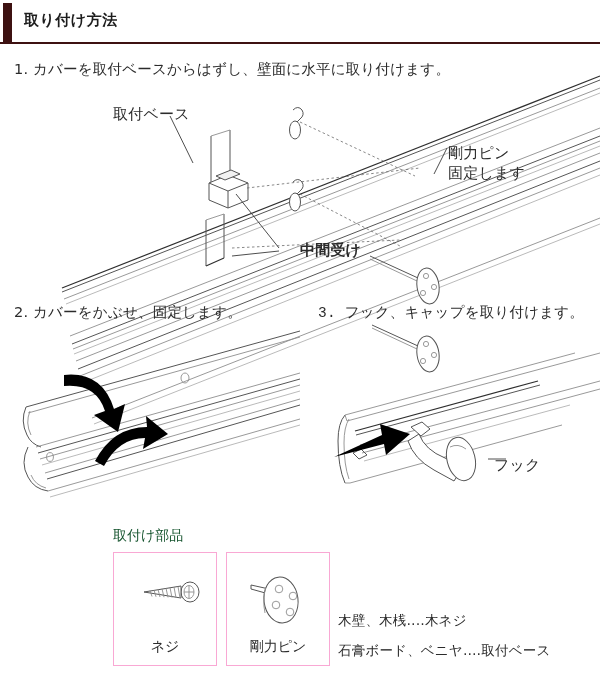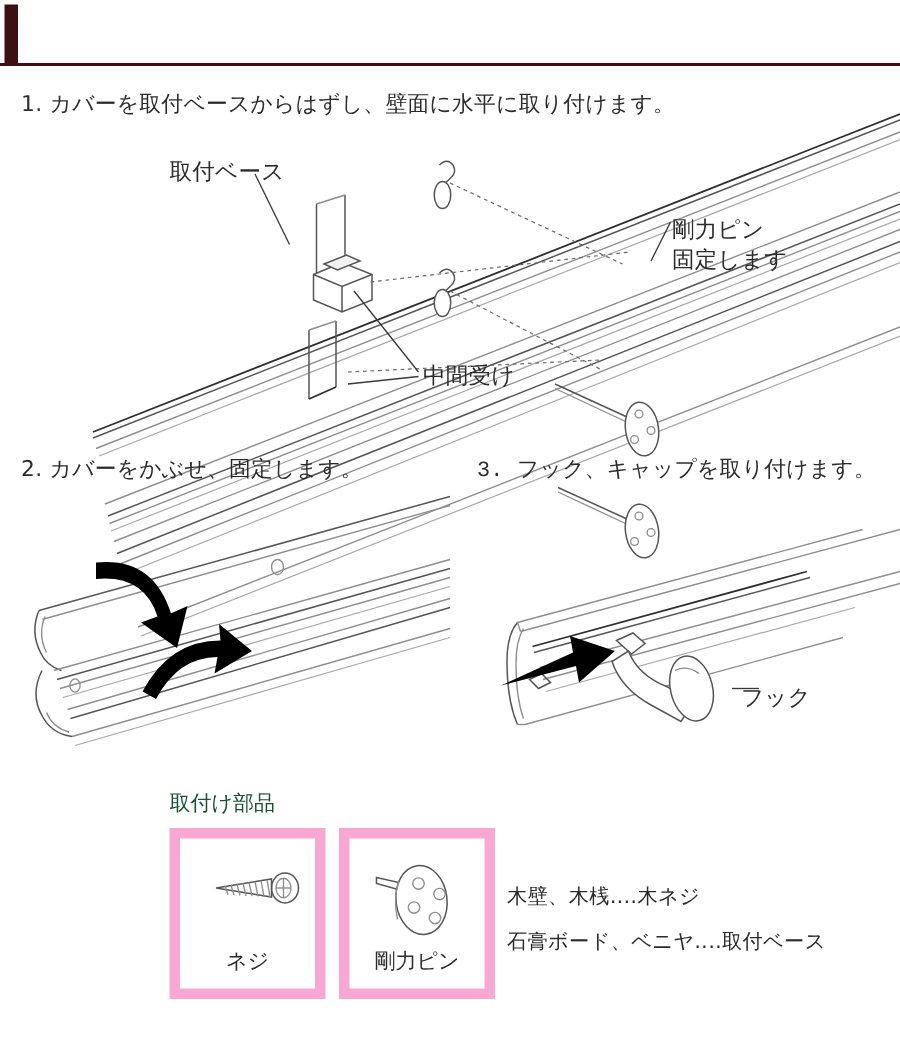--- a/index.html
+++ b/index.html
@@ -65,21 +65,21 @@
   .fig-label {
     position: absolute;
     font-size: 15px;
     color: #2b2b2b;
     white-space: nowrap;
     line-height: 1.35;
     letter-spacing: 0.2px;
   }
   #label-base      { left: 113px; top: 104px; }
   #label-pin       { left: 448px; top: 143px; }
-  #label-mid       { left: 282px; top: 240px; }
+  #label-mid       { left: 300px; top: 240px; font-weight: bold; }
   #label-hook      { left: 494px; top: 455px; }
 
   
   svg { position: absolute; display: block; overflow: visible; }
   #fig1-svg { left: 0; top: 88px; }
   #fig2-svg { left: 0; top: 335px; }
   #fig3-svg { left: 300px; top: 335px; }
   #fig-screw-svg { left: 130px; top: 575px; }
   #fig-pin-svg   { left: 243px; top: 572px; }
 
@@ -97,21 +97,21 @@
   
   #parts-heading {
     position: absolute;
     left: 113px; top: 527px;
     font-size: 14px;
     color: #14532d;
     white-space: nowrap;
   }
   .part-box {
     position: absolute;
-    border: 7px solid #f9a8d4;
+    border: 1px solid #f9a8d4;
     background: #ffffff;
     box-sizing: border-box;
   }
   #part-box-screw { left: 113px; top: 552px; width: 104px; height: 114px; }
   #part-box-pin   { left: 226px; top: 552px; width: 104px; height: 114px; }
   .part-caption {
     position: absolute;
     left: 0;
     bottom: 9px;
     width: 100%;
@@ -121,29 +121,31 @@
   }
 
   
   .material-note {
     position: absolute;
     left: 338px;
     font-size: 13.5px;
     color: #2b2b2b;
     white-space: nowrap;
     letter-spacing: 0.2px;
+    margin-top: 23px;
   }
   #material-note-0 { top: 589px; }
   #material-note-1 { top: 619px; }
 </style>
 </head>
 <body>
 
 <div id="header-bar">
   <div id="header-accent"></div>
+  <div id="header-title">取り付け方法</div>
   <div id="header-rule"></div>
 </div>
 
 <div class="step-heading" id="step1-heading">1. カバーを取付ベースからはずし、壁面に水平に取り付けます。</div>
 
 <svg id="fig1-svg" width="600" height="200" viewBox="0 0 600 200">
 
   <g>
     <line class="ln-dk" x1="62" y1="200" x2="600" y2="-12"></line>
     <line class="ln" x1="62" y1="204" x2="600" y2="-8"></line>

